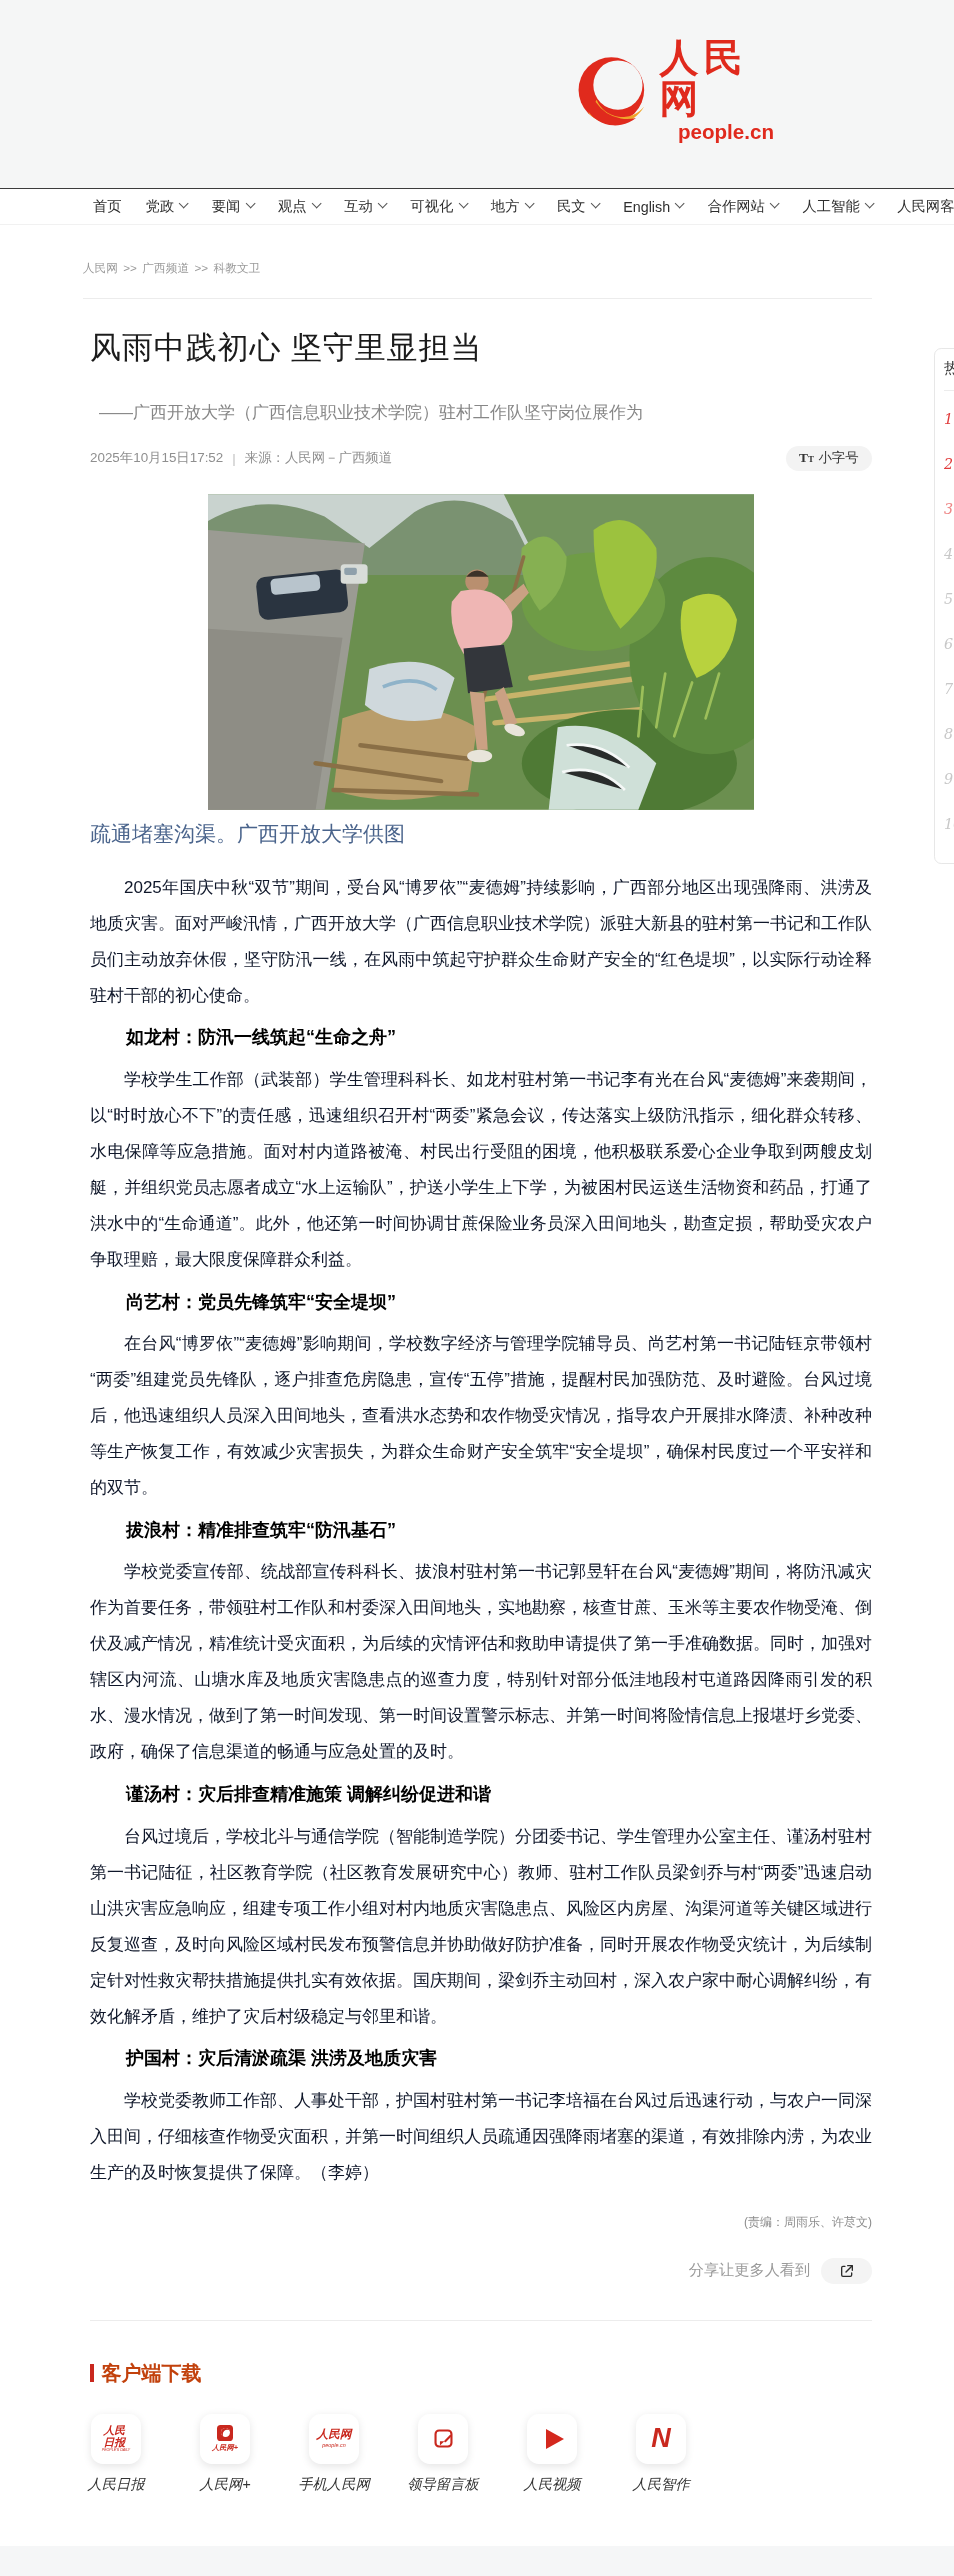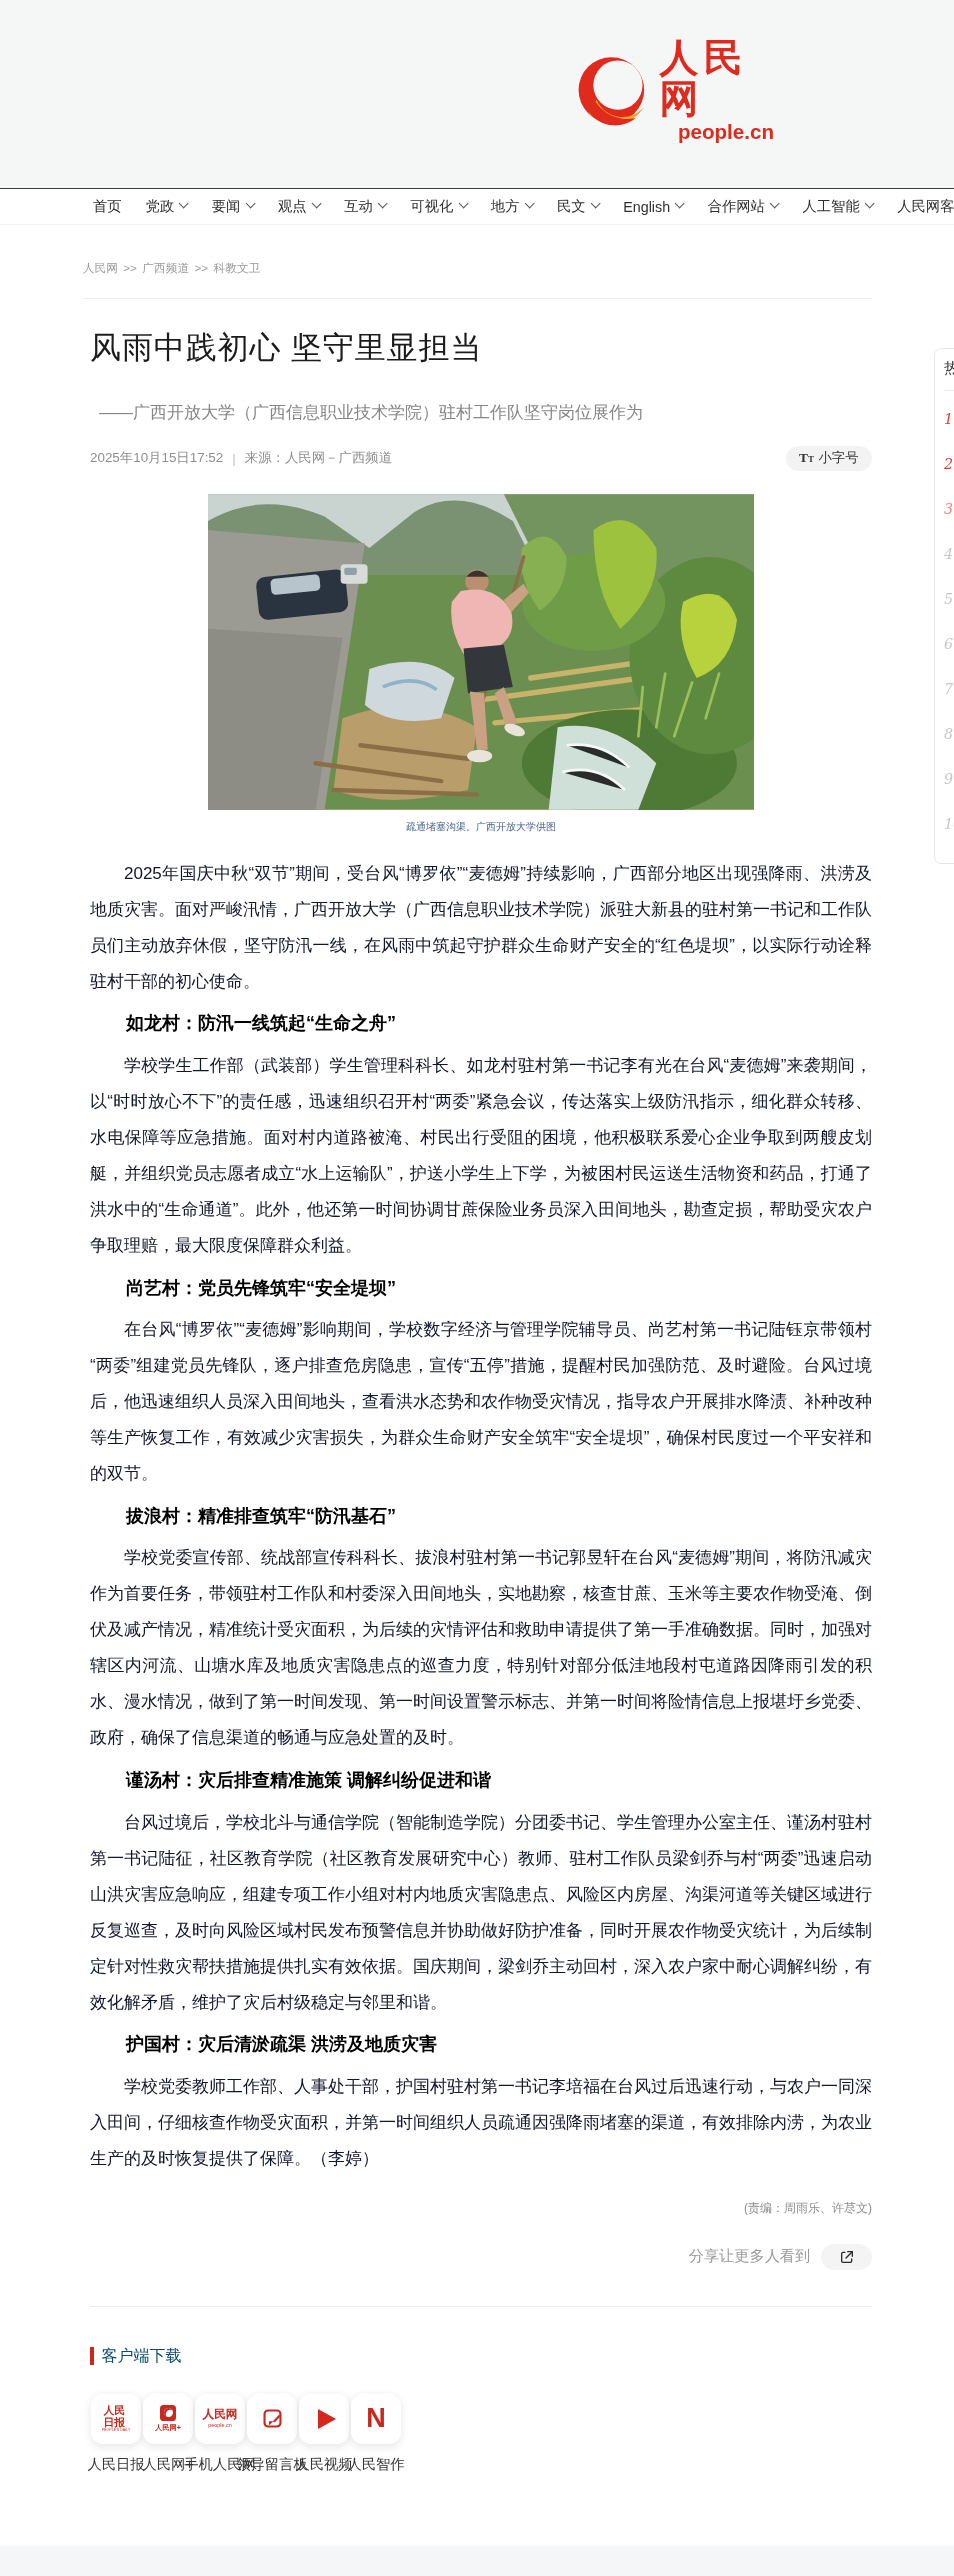--- a/index.html
+++ b/index.html
@@ -32,36 +32,36 @@
   .article-subtitle{margin:34px 0 0 9px;font-size:17px;color:#878787;}
   .meta-row{margin-top:21.5px;display:flex;align-items:center;font-size:13.4px;color:#8f8f8f;}
   .meta-sep{margin:0 9px;color:#c0c0c0;}
   .font-pill{margin-left:auto;height:25px;padding:0 13.4px;border-radius:13.4px;background:#f3f3f3;
     display:flex;align-items:center;font-size:13.4px;color:#333;cursor:pointer;}
   .font-pill .tt{font-family:Liberation Serif, serif;font-weight:bold;margin-right:4.5px;}
   .font-pill .tt small{font-size:9px;}
   
   .photo-wrap{margin-top:23px;text-align:center;}
   .photo-wrap svg{display:block;margin:0 auto;}
-  .photo-caption{margin-top:10.8px;text-align:center;font-family:Liberation Serif, serif;
-    font-size:10px;color:#4a648c;}
+  .photo-caption{margin-top:10.8px;text-align:left;font-family:Liberation Serif, serif;
+    font-size:21px;color:#4a648c;}
   
   .article-body{margin-top:21.5px;}
   .article-body p{font-size:17px;line-height:36px;color:#0f172a;text-align:justify;text-indent:2em;margin:0 0 7.2px 0;}
   .article-body h2{font-size:18px;line-height:23px;color:#000;font-weight:700;text-indent:2em;margin:12.6px 0;}
   .editor-line{margin-top:23px;text-align:right;font-size:12px;color:#8c8c8c;}
   .share-row{margin-top:27px;display:flex;justify-content:flex-end;align-items:center;color:#9a9a9a;font-size:15.2px;}
   .share-btn{margin-left:10.8px;width:51px;height:26px;border-radius:13.4px;background:#f4f4f4;
     display:flex;align-items:center;justify-content:center;cursor:pointer;}
   .bottom-divider{border:none;border-top:0.9px solid #ececec;margin:36px 0 0 0;}
   
   .dl-section{padding:39px 0 0 90px;}
-  .dl-title{display:flex;align-items:center;font-size:16px;font-weight:400;color:#0c4a6e;}
+  .dl-title{display:flex;align-items:center;font-size:20px;font-weight:700;color:#c2410c;}
   .dl-bar{width:3.6px;height:18px;background:#c9281e;margin-right:8px;}
-  .apps-row{margin-top:27px;display:flex;}
+  .apps-row{margin-top:27px;display:flex;gap:57px;font-style:italic;}
   .app{width:52px;display:flex;flex-direction:column;align-items:center;cursor:pointer;}
   .app-box{width:50px;height:50px;background:#fff;border-radius:11.7px;box-shadow:0 2.7px 9px rgba(0,0,0,.10);
     display:flex;align-items:center;justify-content:center;overflow:hidden;}
   .app-label{margin-top:10.8px;font-size:14.3px;color:#333;white-space:nowrap;}
   .pd-t{font-family:"Liberation Serif","DejaVu Serif",serif;font-weight:bold;color:#c9281e;font-size:10.8px;line-height:11.7px;width:25px;text-align:center;}
   .pd-s{font-size:3.6px;color:#c9281e;text-align:center;}
   .np-badge{width:16px;height:16px;background:#c9281e;border-radius:3.6px;position:relative;margin:0 auto;}
   .np-badge::after{content:"";position:absolute;left:3.6px;top:2.7px;width:9px;height:9px;border-radius:50%;
     background:#fff;box-shadow:1.8px 1.8px 0 0 #c9281e inset;}
   .np-txt{font-size:7.2px;font-weight:bold;color:#c9281e;margin-top:1.8px;text-align:center;}

